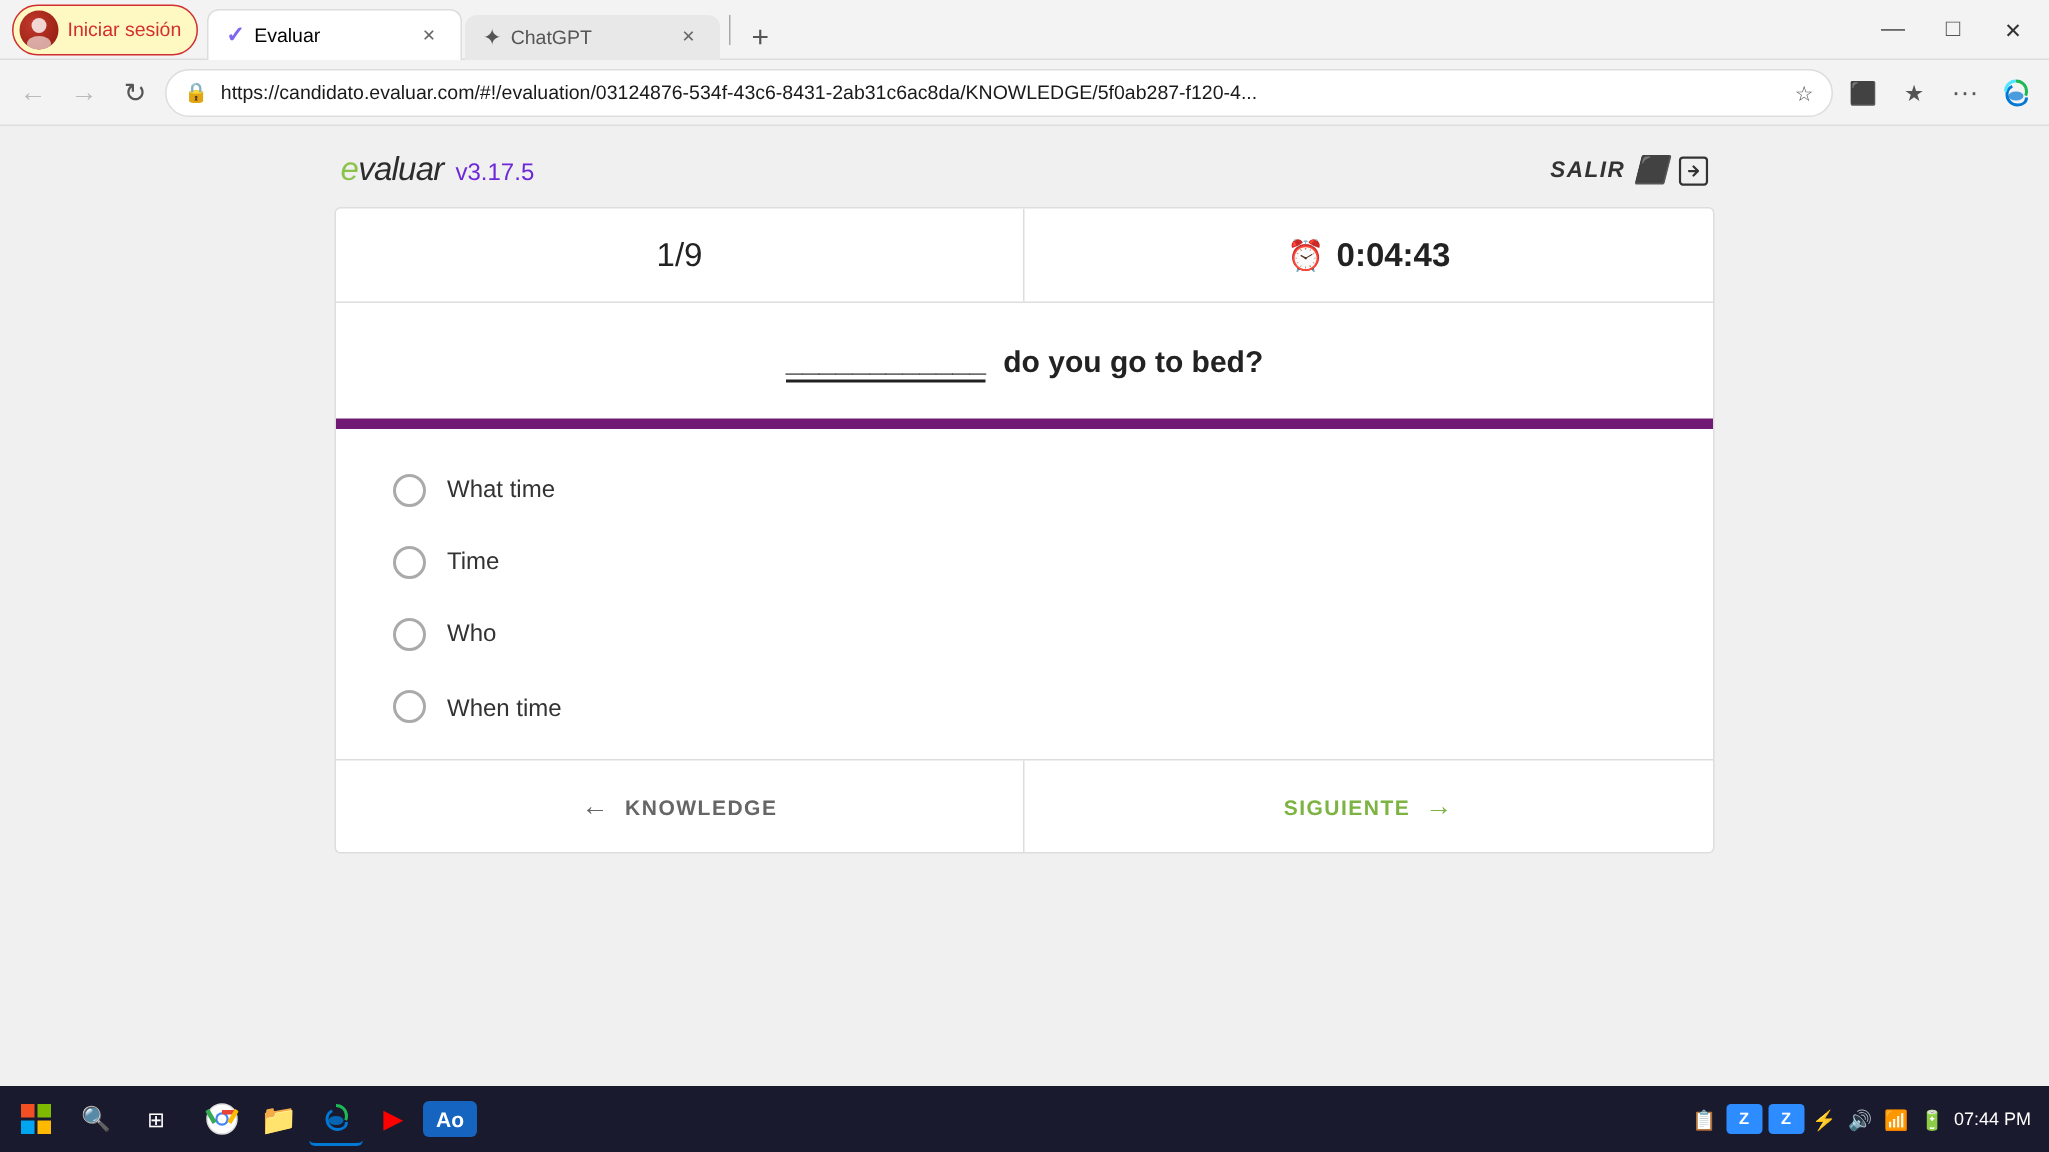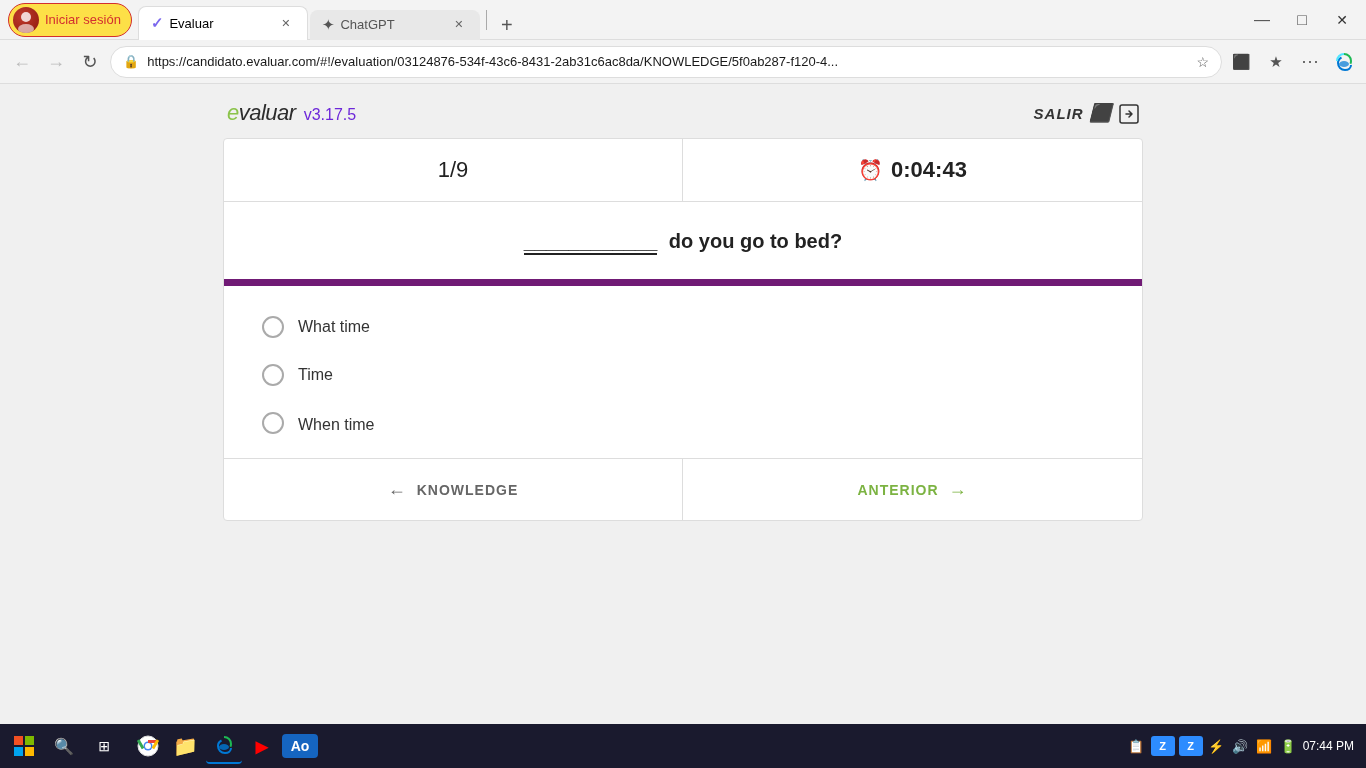--- a/index.html
+++ b/index.html
@@ -10,21 +10,21 @@
       height: 768px;
       overflow: hidden;
       display: flex;
       flex-direction: column;
     }
 
     .profile-btn {
       display: flex;
       align-items: center;
       gap: 6px;
-      background: #fde047;
+      background: #fef9c3;
       border: 1.5px solid #d32f2f;
       border-radius: 20px;
       padding: 3px 10px 3px 4px;
       cursor: pointer;
       color: #d32f2f;
       font-size: 13px;
       font-weight: 500;
     }
 
     .profile-avatar {
@@ -242,37 +242,43 @@
           <span style="font-size:16px;color:#333;">What time</span>
         </div>
 
         <div style="display:flex;align-items:center;gap:14px;padding:12px 8px;cursor:pointer;border-radius:4px;">
           <div style="width:22px;height:22px;border:2px solid #aaa;border-radius:50%;display:flex;align-items:center;justify-content:center;flex-shrink:0;">
             
           </div>
           <span style="font-size:16px;color:#333;">Time</span>
         </div>
 
+        <div style="display:flex;align-items:center;gap:14px;padding:12px 8px;cursor:pointer;border-radius:4px;">
+          <div style="width:22px;height:22px;border:2px solid #aaa;border-radius:50%;display:flex;align-items:center;justify-content:center;flex-shrink:0;">
+            
+          </div>
+          <span style="font-size:16px;color:#333;">Who</span>
+        </div>
 
         <div style="display:flex;align-items:flex-end;gap:14px;padding:12px 8px;cursor:pointer;border-radius:4px;">
           <div style="width:22px;height:22px;border:2px solid #aaa;border-radius:50%;display:flex;align-items:center;justify-content:center;flex-shrink:0;">
             
           </div>
           <span style="font-size:16px;color:#333;">When time</span>
         </div>
 
       </div>
 
       <div style="display:grid;grid-template-columns:1fr 1fr;">
         <div style="display:flex;align-items:center;justify-content:center;gap:10px;padding:20px;font-size:14px;font-weight:700;color:#666;cursor:pointer;letter-spacing:1px;border-right:1px solid #ddd;">
           <span style="font-size:18px;">←</span>
           <span>KNOWLEDGE</span>
         </div>
         <div style="display:flex;align-items:center;justify-content:center;gap:10px;padding:20px;font-size:14px;font-weight:700;color:#7cb342;cursor:pointer;letter-spacing:1px;">
-          <span>ANTERIOR</span>
+          <span>SIGUIENTE</span>
           <span style="font-size:18px;">→</span>
         </div>
       </div>
 
     </div>
 
   </div>
 
   <div style="height:44px;background:#1a1a2e;display:flex;align-items:center;padding:0 6px;gap:4px;position:fixed;bottom:0;left:0;width:1366px;z-index:100;">
 

